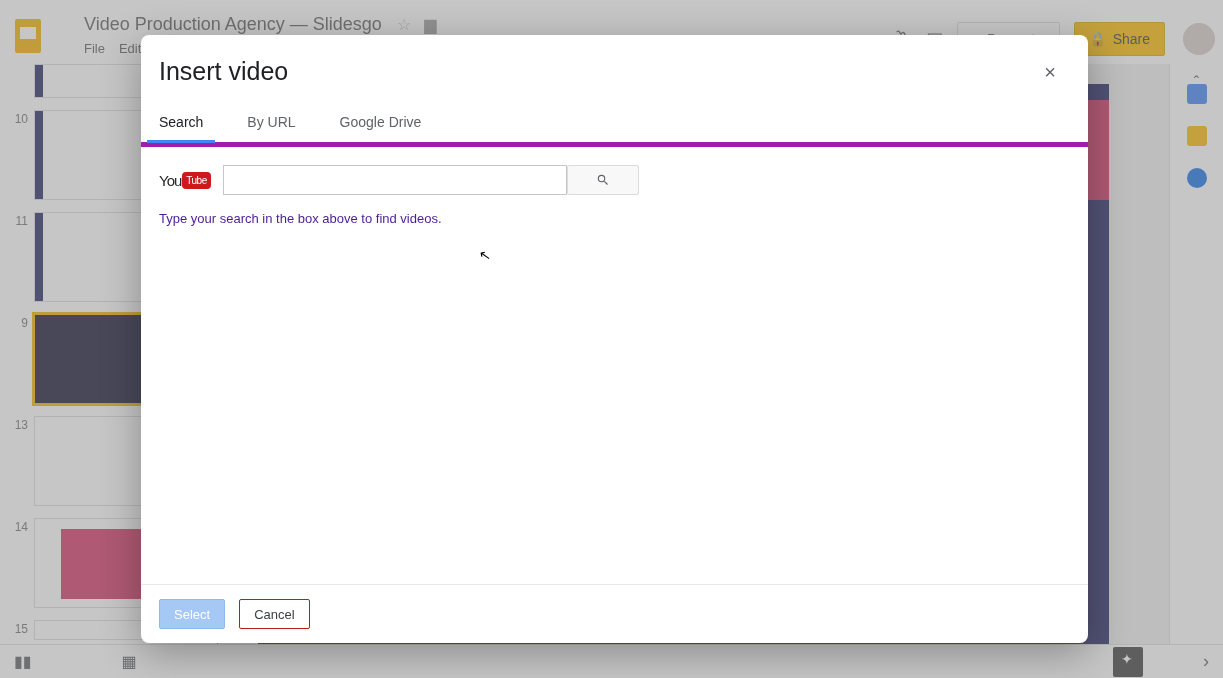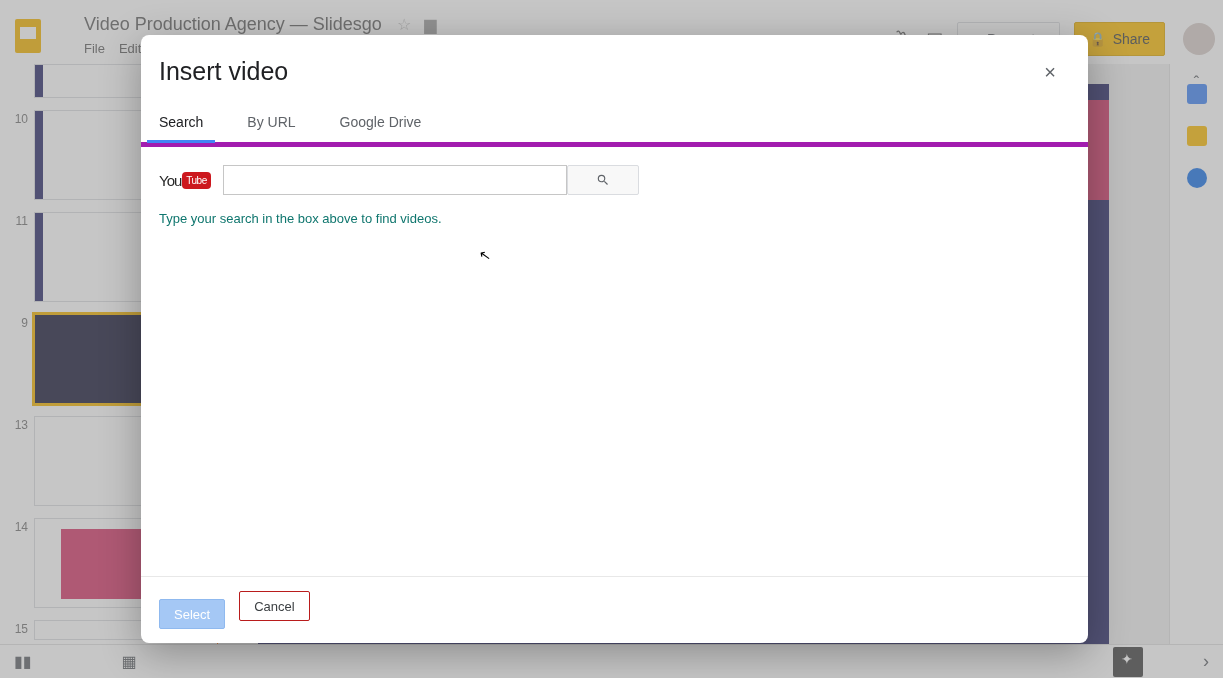--- a/index.html
+++ b/index.html
@@ -61,26 +61,26 @@
   .m-tab.active::after{ content:""; position:absolute; left:-12px; right:-12px; bottom:-1px; height:3px; background:#4285f4;}
 
   .modal-body{ flex:1; padding:18px;}
   .search-row{ display:flex; align-items:center; }
   .yt-logo{ width:64px; height:26px; display:flex; align-items:center;}
   .yt-logo .you{ font-size:15px; color:#282828; font-weight:500; letter-spacing:-1px;}
   .yt-logo .tube{ background:#cc181e; color:#fff; font-size:10px; font-weight:500; padding:3px 4px; border-radius:4px; margin-left:1px; letter-spacing:-0.5px;}
   .search-input{ width:344px; height:30px; border:1px solid #c6c6c6; padding:0 8px; font-size:13px;}
   .search-btn{ width:72px; height:30px; border:1px solid #dadce0; background:#f8f8f8; display:flex; align-items:center; justify-content:center; border-radius:2px;}
   .search-btn svg{ width:14px; height:14px; fill:#5f6368;}
-  .hint{ font-size:13px; color:#0f766e; margin-top:16px;}
+  .hint{ font-size:13px; color:#4c1d95; margin-top:16px;}
   .cursor{ position:absolute; left:338px; top:212px; font-size:14px; color:#000; pointer-events:none; z-index:200; transform:rotate(-10deg);}
 
   .modal-foot{ border-top:1px solid #e8e8e8; padding:14px 18px; display:flex; gap:14px;}
   .btn{ height:30px; padding:0 14px; font-size:13px; border-radius:2px; display:flex; align-items:center;}
-  .btn-primary{ background:#a5c8f5; color:#fff; border:1px solid #8fb9ef;margin-top:8px;}
+  .btn-primary{ background:#a5c8f5; color:#fff; border:1px solid #8fb9ef;}
   .btn-default{ background:#fff; color:#3c4043; border:1px solid #b91c1c;}
 </style>
 </head>
 <body>
 
 <div class="appbar">
   <div class="app-logo">
       <div class="box"></div>
     </div>
   <div class="doc-area">

